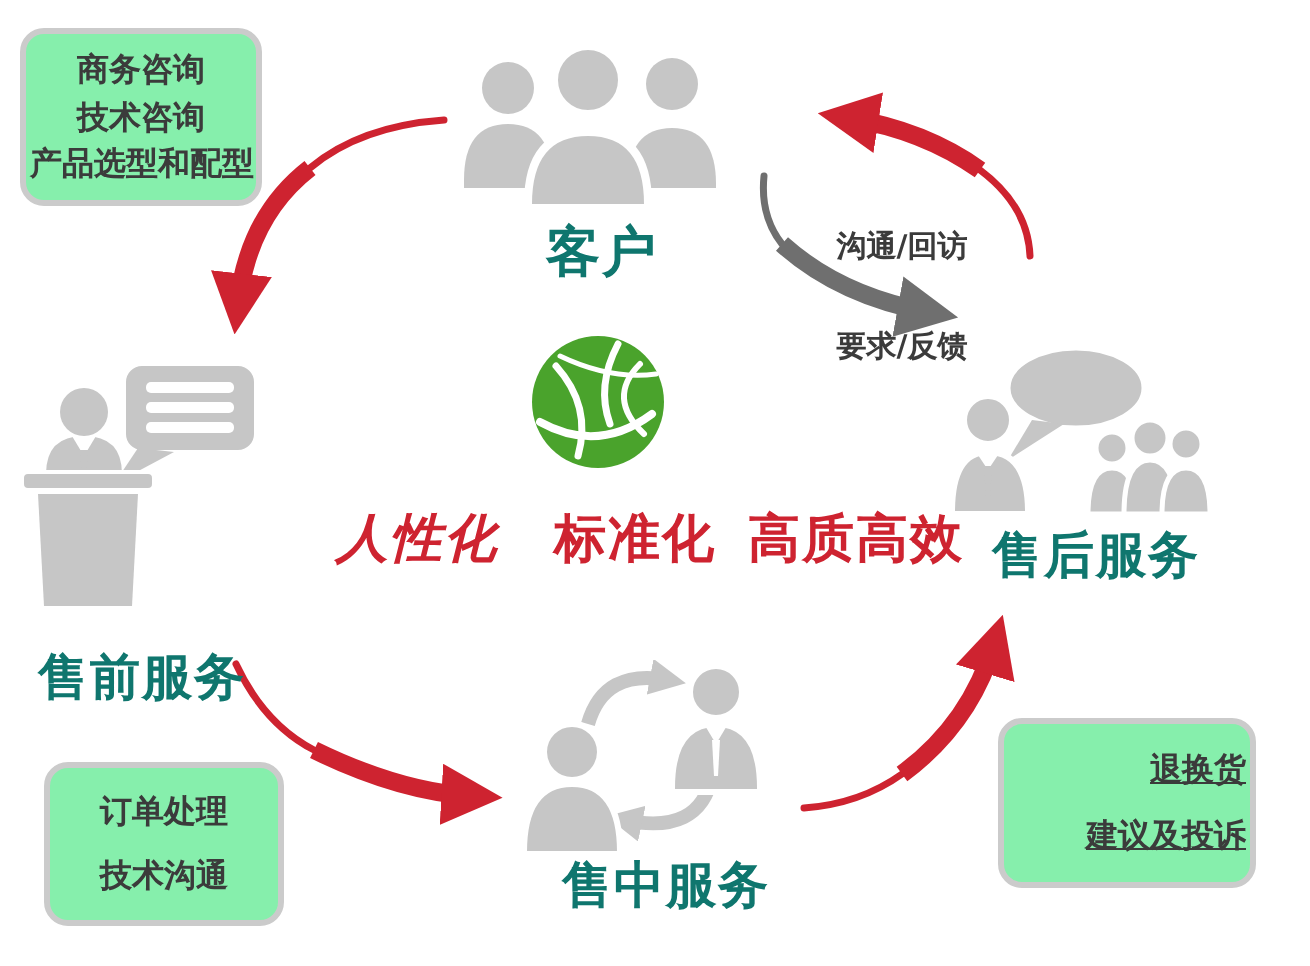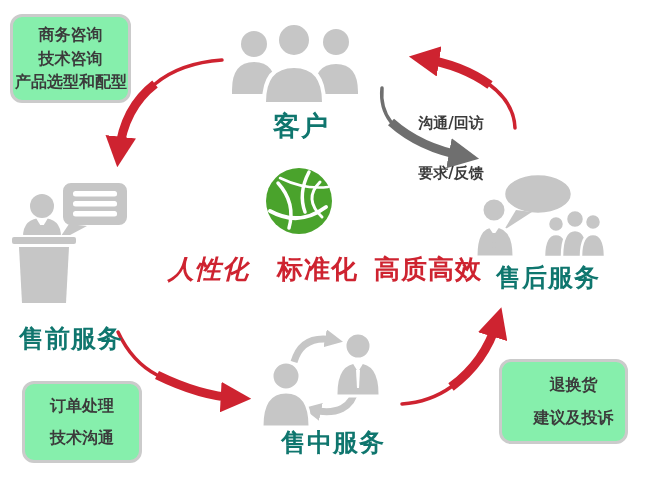--- a/index.html
+++ b/index.html
@@ -7,21 +7,21 @@
   #canvas{position:relative;width:655px;height:483px;background:#ffffff;overflow:hidden;}
   .abs{position:absolute;}
   .callout{
     border:3px solid #cbcbcb;border-radius:12px;background:#86efac;
     display:flex;flex-direction:column;justify-content:space-around;
     box-sizing:border-box;padding:6px 2px;
   }
   .callout .line{
     font-size:16px;font-weight:700;color:#3b3b3b;text-align:center;white-space:nowrap;line-height:1.1;
   }
-  .callout.left-align .line{text-align:center;padding-left:20px;}
+  .callout.left-align .line{text-align:right;padding-left:20px;text-decoration:underline;}
   .node-label{
     font-size:25px;font-weight:700;color:#0f766e;text-align:center;white-space:nowrap;letter-spacing:1px;
   }
   .flow-label{font-size:15px;font-weight:700;color:#3b3b3b;text-align:center;white-space:nowrap;line-height:23px;margin-top:27px;}
   .slogan{
     font-size:26px;font-weight:700;color:#ce2330;white-space:nowrap;text-align:center;letter-spacing:1px;
   }
   .slogan span{display:inline-block;}
   .slogan .p1{margin-right:28px;font-style:italic;}
   .slogan .p2{margin-right:16px;}

